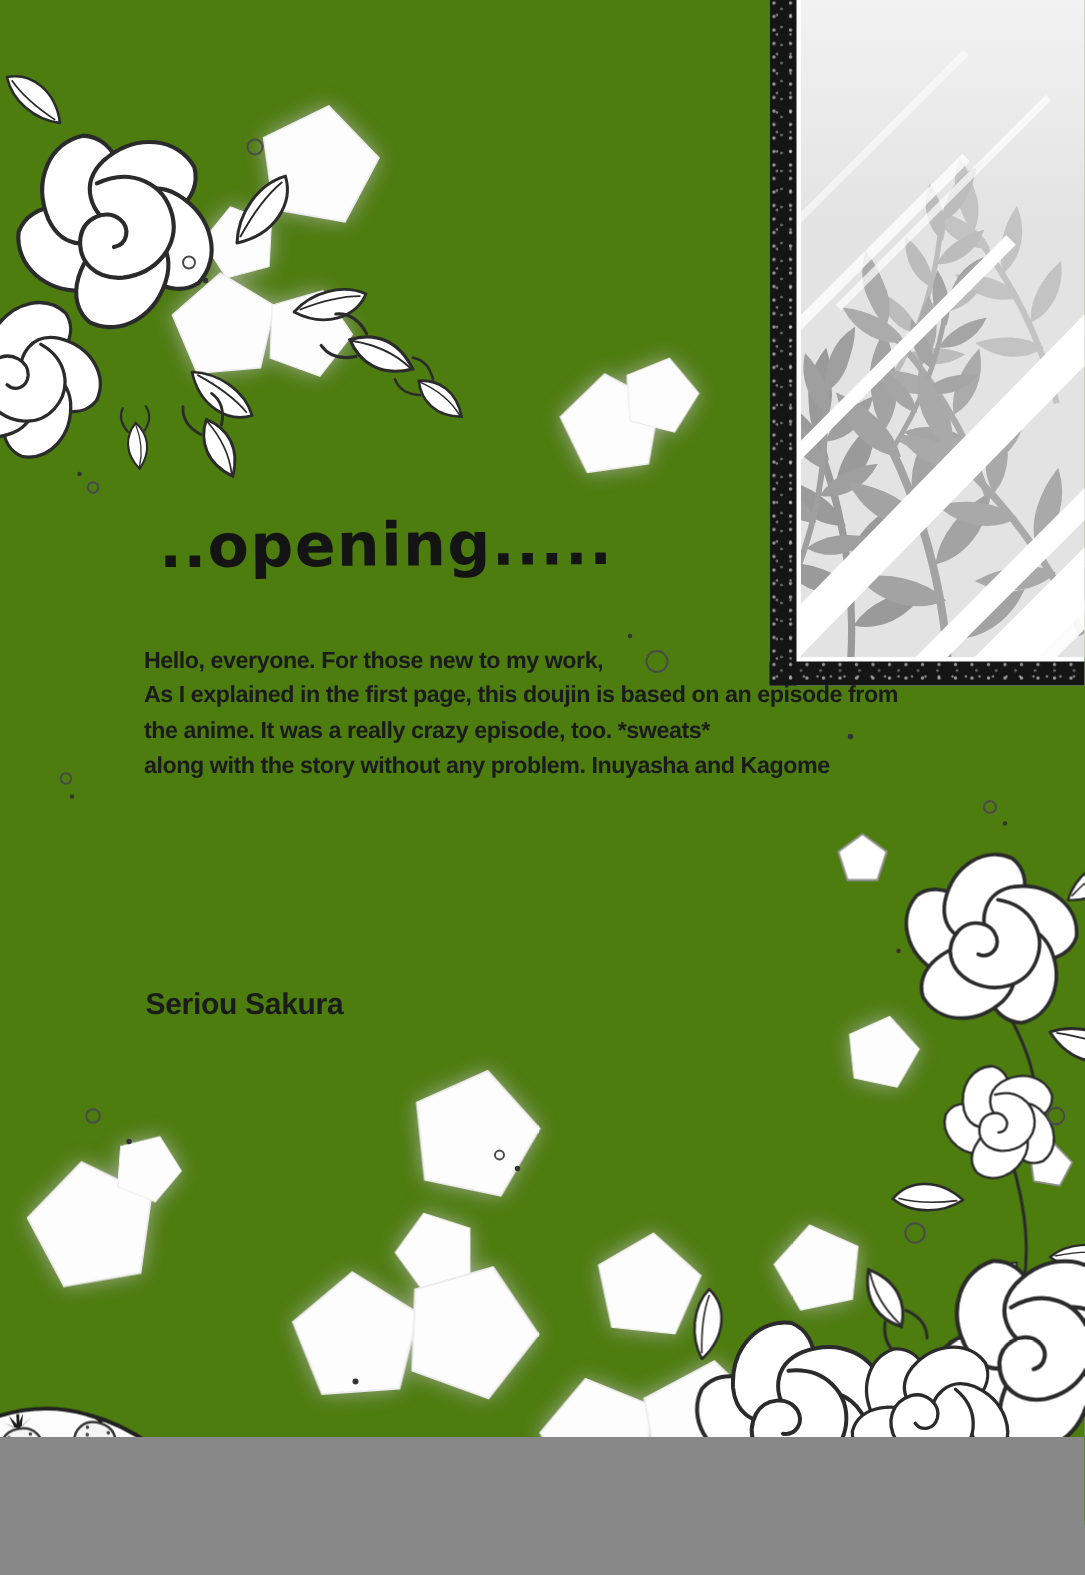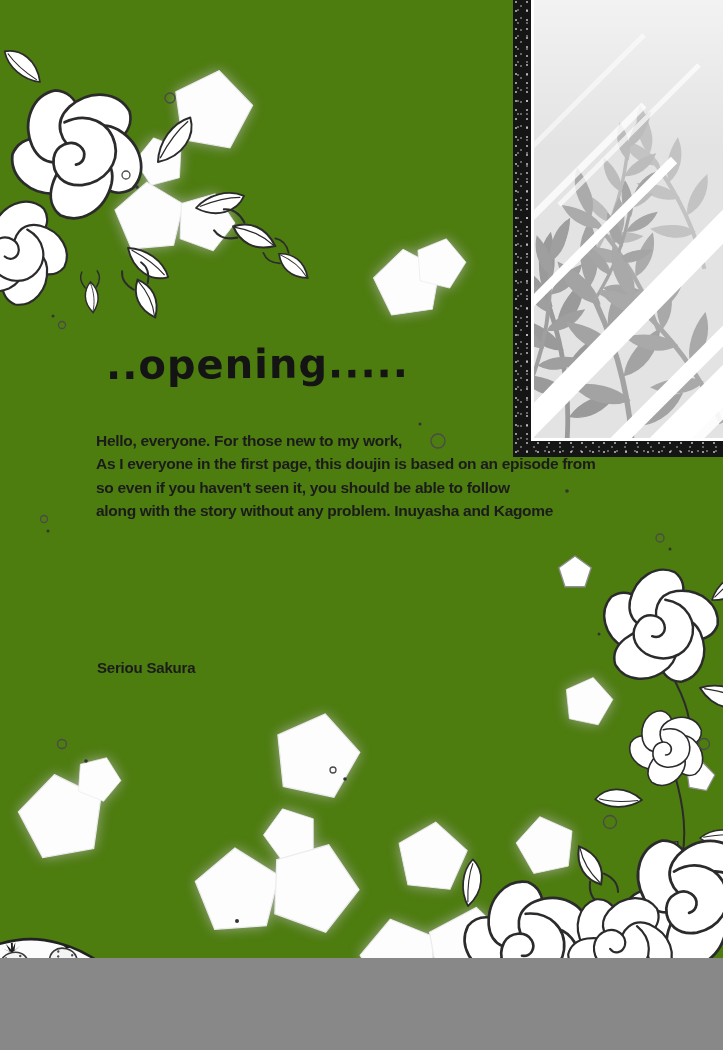--- a/index.html
+++ b/index.html
@@ -7,21 +7,21 @@
         font-family:"Liberation Sans",sans-serif;}
   .layer{position:absolute;left:0;top:0;}
   
   .title{position:absolute;left:106px;top:341px;z-index:6;
          font-family:"DejaVu Sans",sans-serif;font-weight:700;font-size:40px;
          color:#141414;letter-spacing:1px;transform:rotate(-.4deg);}
   .body-text{position:absolute;left:96px;top:429px;z-index:6;color:#1b1b1b;}
   .body-text .line{white-space:pre;font-weight:700;font-size:15.5px;line-height:23.3px;
                    letter-spacing:-0.3px;}
   .signature{position:absolute;left:97px;top:659px;z-index:6;color:#1b1b1b;
-             font-weight:700;font-size:15px;letter-spacing:-0.2px;}
+             font-weight:700;font-size:20px;letter-spacing:-0.2px;}
   
   .frame{position:absolute;left:513px;top:0;width:210px;height:457px;z-index:4;background:#fff;}
   .fborder{position:absolute;background-color:#151515;
      background-image:
        radial-gradient(circle at 3px 2px, rgba(255,255,255,.55) .8px, transparent 1.4px),
        radial-gradient(circle at 8px 6px, rgba(255,255,255,.35) .7px, transparent 1.2px),
        radial-gradient(circle at 5px 10px, rgba(255,255,255,.45) .6px, transparent 1.1px);
      background-size:11px 9px,13px 12px,9px 13px;}
   .fb-left{left:0;top:0;width:18px;height:457px;}
   .fb-bottom{left:0;top:441px;width:210px;height:16px;}
@@ -260,20 +260,20 @@
           <line x1="-20" y1="165" x2="110" y2="35" stroke-width="5" opacity=".55"></line>
         </g>
       </svg>
     </div>
   </div>
 
   <div class="title">..opening.....</div>
 
   <div class="body-text">
     <div class="line">Hello, everyone. For those new to my work,</div>
-    <div class="line">As I everyone in the first page, this doujin is based on an episode from</div>
-    <div class="line">so even if you haven't seen it, you should be able to follow</div>
+    <div class="line">As I explained in the first page, this doujin is based on an episode from</div>
+    <div class="line">the anime. It was a really crazy episode, too. *sweats*</div>
     <div class="line">along with the story without any problem. Inuyasha and Kagome</div>
   </div>
 
   <div class="signature">Seriou Sakura</div>
 
 </div>
 
 </body></html>

